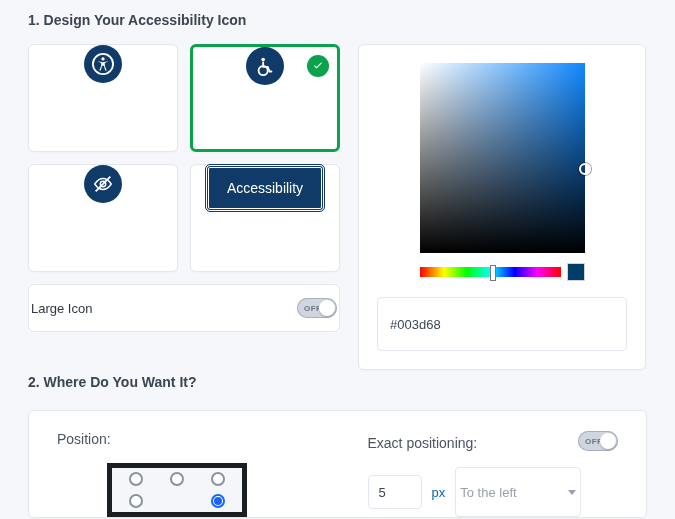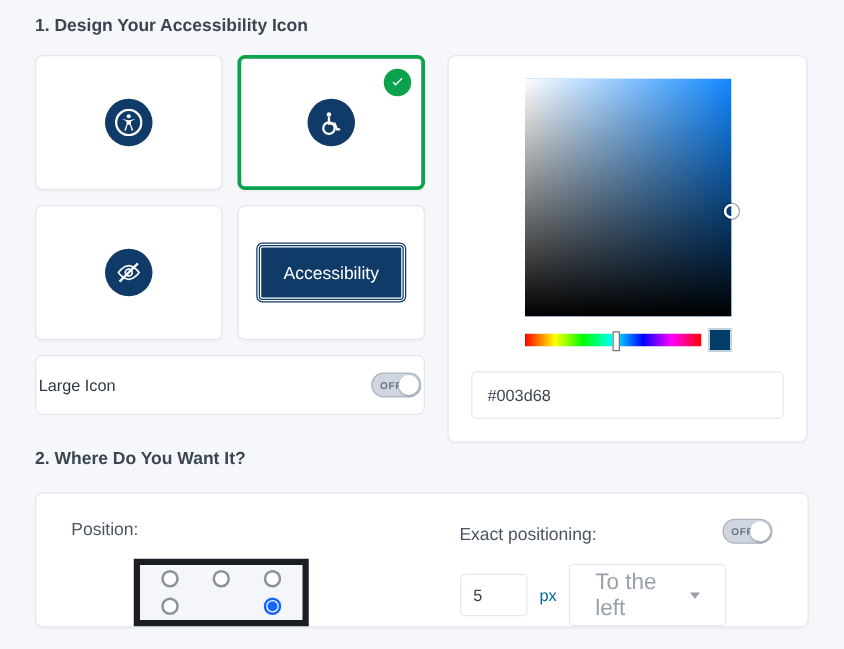--- a/index.html
+++ b/index.html
@@ -14,57 +14,57 @@
     --ring:#e4e8ee;
   }
   *{box-sizing:border-box;font-family:Segoe UI,Arial,Helvetica,sans-serif}
   body{margin:0;background:var(--page);width:675px;height:519px;overflow:hidden;color:#2e3742;font-size:13px}
   .wrap{padding:8px 28px 0 28px}
   .step-title{font-size:14px;color:#3b4653;margin:4px 0 16px 0;font-weight:700}
   .row{display:flex;gap:18px;align-items:flex-start}
 
   
   .icon-grid{display:grid;grid-template-columns:150px 150px;gap:12px}
-  .tile{height:108px;background:var(--card);border:1px solid var(--border);border-radius:6px;display:flex;align-items:center;justify-content:center;position:relative;cursor:pointer;box-shadow:0 1px 2px rgba(0,0,0,.03)}
+  .tile{height:108px;background:var(--card);border:1px solid var(--border);border-radius:6px;display:flex;align-items:flex-start;justify-content:center;position:relative;cursor:pointer;box-shadow:0 1px 2px rgba(0,0,0,.03)}
   .tile.selected{border:3px solid #0aa24a}
   .check{position:absolute;top:8px;right:8px;width:22px;height:22px;border-radius:50%;background:var(--green);display:flex;align-items:center;justify-content:center}
   .check svg{width:12px;height:12px;fill:#fff}
   .circle-icon{width:38px;height:38px;border-radius:50%;background:var(--brand);display:flex;align-items:center;justify-content:center}
   .circle-icon svg{width:22px;height:22px;fill:#fff}
   .label-btn{padding:12px 18px;border:3px double #fff;outline:1px solid var(--brand);background:var(--brand);color:#fff;border-radius:4px;font-size:14px}
 
   .large-icon{margin-top:12px;background:var(--card);border:1px solid var(--border);border-radius:6px;height:48px;display:flex;align-items:center;justify-content:space-between;padding:0 2px;width:312px}
   .toggle{width:40px;height:20px;border-radius:20px;background:var(--toggle);position:relative;box-shadow:inset 0 0 0 1px var(--toggle-shadow);display:flex;align-items:center;cursor:pointer}
   .toggle .off{font-size:8px;font-weight:700;color:#6b7580;margin-left:7px;letter-spacing:.5px}
   .toggle::after{content:"";position:absolute;right:2px;top:2px;width:16px;height:16px;border-radius:50%;background:#fff;box-shadow:0 1px 2px rgba(0,0,0,.25)}
 
   
   .picker-card{background:var(--card);border:1px solid var(--border);border-radius:6px;padding:18px;width:288px;box-shadow:0 1px 2px rgba(0,0,0,.03)}
   .sv{width:165px;height:190px;position:relative;margin:0 auto 10px auto;background:linear-gradient(to top,#000,rgba(0,0,0,0)),linear-gradient(to right,#fff,rgba(255,255,255,0)),#1088ff}
   .sv .cursor{position:absolute;right:-6px;top:100px;width:12px;height:12px;border-radius:50%;border:2px solid #fff;box-shadow:0 0 0 1px rgba(0,0,0,.4)}
   .hue-row{display:flex;align-items:center;gap:6px;width:165px;margin:0 auto}
   .hue{flex:1;height:10px;background:linear-gradient(to right,#ff0000 0%,#ffff00 17%,#00ff00 33%,#00ffff 50%,#0000ff 67%,#ff00ff 83%,#ff0000 100%);position:relative}
   .hue::after{content:"";position:absolute;left:50%;top:-2px;width:4px;height:14px;background:#fff;border:1px solid #777}
   .swatch{width:18px;height:18px;background:#003d68;border:1px solid #d0d4da}
-  .hex-input{margin-top:16px;width:100%;height:38px;border:1px solid var(--border);border-radius:4px;padding:0 12px;font-size:13px;color:#3b4653}
+  .hex-input{margin-top:16px;width:100%;height:54px;border:1px solid var(--border);border-radius:4px;padding:0 12px;font-size:13px;color:#3b4653}
 
   
   .panel{background:var(--card);border:1px solid var(--border);border-radius:6px;padding:20px 28px 0 28px;margin-top:20px;box-shadow:0 1px 2px rgba(0,0,0,.03);position:relative}
   .panel-row{display:flex;gap:60px}
   .col{flex:1}
   .lbl{font-size:14px;color:#4a5562;margin-bottom:16px;display:block}
   .col.right .lbl{display:flex;justify-content:space-between;align-items:flex-end}
   .posgrid{width:140px;background:#f4f6f9;border:5px solid #1b1f24;display:grid;grid-template-columns:repeat(3,1fr);grid-template-rows:repeat(2,1fr);place-items:center;padding:4px 8px;gap:8px}
   .radio{width:14px;height:14px;border-radius:50%;border:2px solid #8a929d;background:#fff;cursor:pointer}
   .radio.sel{border-color:#1565ff}
   .radio.sel::after{content:"";display:block;width:8px;height:8px;border-radius:50%;background:#1565ff;margin:1px}
   .exact-row{display:flex;align-items:center;gap:10px}
   .num{width:54px;height:34px;border:1px solid var(--border);border-radius:4px;padding:0 10px;font-size:13px;color:#3b4653}
   .unit{font-size:13px;color:#0369a1}
-  .select{width:126px;height:50px;border:1px solid var(--border);border-radius:4px;display:flex;align-items:center;justify-content:space-between;padding:0 20px;color:#97a0ab;font-size:18px;cursor:pointer}
+  .select{width:126px;height:50px;border:1px solid var(--border);border-radius:4px;display:flex;align-items:center;justify-content:space-between;padding:0 4px;color:#97a0ab;font-size:13px;cursor:pointer}
   .select .caret{border-left:4px solid transparent;border-right:4px solid transparent;border-top:5px solid #97a0ab}
 </style>
 </head>
 <body>
 
 <div class="wrap">
   <div class="step-title">1. Design Your Accessibility Icon</div>
 
   <div class="row">
 

